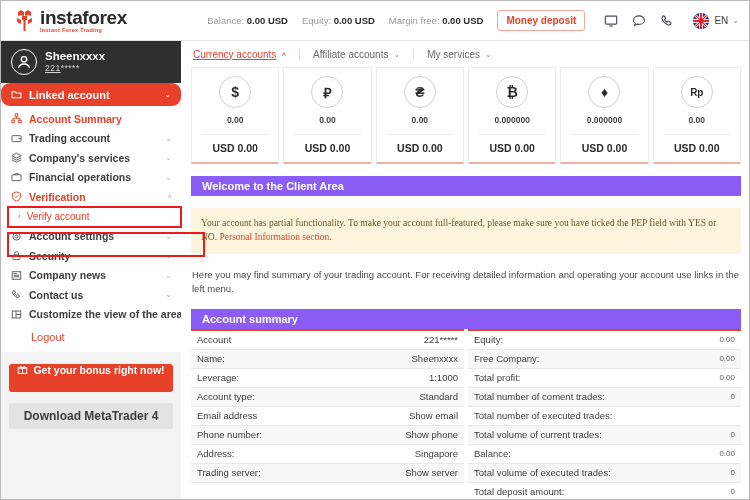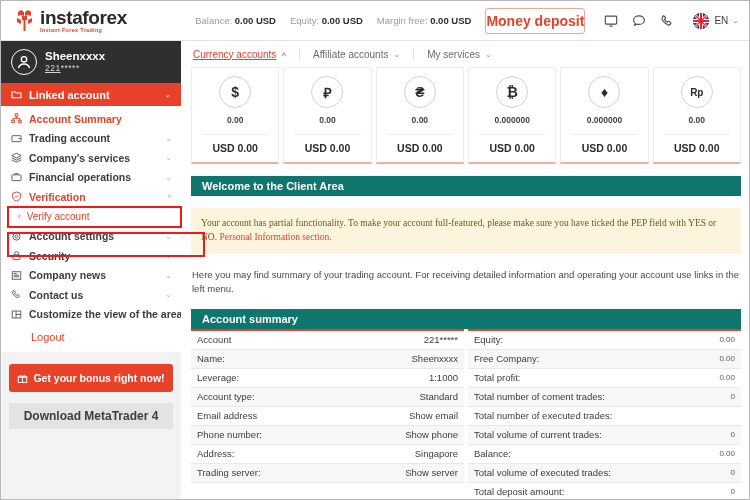--- a/index.html
+++ b/index.html
@@ -37,23 +37,23 @@
   }
 
   .hdr-right {
     margin-left: auto; display: flex; align-items: center;
     height: 100%; padding-right: 12px;
   }
   .stat { font-size: 9.5px; margin-right: 14px; white-space: nowrap; }
   .stat .lbl { color: #9b9b9b; }
   .stat .val { color: #2b2b2b; font-weight: bold; }
   .deposit-btn {
-    font-size: 14px; color: #e8412a; font-weight: bold;
+    font-size: 10px; color: #e8412a; font-weight: bold;
     border: 1px solid #f0a79c; border-radius: 3px;
-    padding: 4px 0; background: #fff; cursor: pointer;
+    padding: 4px 8px; background: #fff; cursor: pointer;
     white-space: nowrap; margin-right: 18px;
   }
   .hdr-icon {
     width: 15px; height: 15px; margin-right: 13px;
     color: #4a4a5a; cursor: pointer;
     display: flex; align-items: center; justify-content: center;
   }
   .hdr-icon svg { display: block; }
   .lang-wrap { display: flex; align-items: center; cursor: pointer; margin-left: 6px; }
   .flag {
@@ -82,21 +82,21 @@
   .user-meta { margin-left: 8px; line-height: 1.15; }
   .user-name { font-size: 11.5px; color: #fff; font-weight: bold; }
   .user-id {
     font-size: 8.5px; color: #d8d8d8; letter-spacing: 0.5px;
     margin-top: 1px;
   }
   .user-id .und { text-decoration: underline; }
 
   .linked {
     background: #e8412a; height: 23px; padding: 0 10px;
-    display: flex; align-items: center; cursor: pointer;
+    display: flex; align-items: center; cursor: pointer; border-radius: 9px;
   }
   .linked .ico { width: 12px; color: #fff; display: flex; flex: 0 0 auto; }
   .linked .txt {
     font-size: 11px; color: #fff; font-weight: bold; margin-left: 6px;
   }
   .linked .car { margin-left: auto; font-size: 8px; color: #fff; }
 
   .menu { background: #fff; padding: 3px 0 2px 0; }
   .mi {
     display: flex; align-items: center; height: 19.5px;
@@ -119,21 +119,21 @@
     padding-left: 17px; cursor: pointer;
   }
   .sub-item .arr { font-size: 8px; color: #e8412a; margin-right: 6px; }
   .sub-item .txt { font-size: 10px; color: #e8412a; }
 
   .logout-row { padding: 3px 0 5px 30px; }
   .logout-row .txt { font-size: 11px; color: #e8412a; cursor: pointer; }
 
   .bonus-btn {
     margin: 12px 8px 0 8px; height: 28px; background: #e8412a;
-    border-radius: 3px; display: flex; align-items: center;
+    border-radius: 3px; display: flex; 
     justify-content: center; cursor: pointer;
   }
   .bonus-btn .ico { color: #fff; display: flex; margin-right: 5px; }
   .bonus-btn .txt { font-size: 10.5px; color: #fff; font-weight: bold; }
 
   .mt4-btn {
     margin: 11px 8px 0 8px; height: 26px; background: #e3e3e3;
     display: flex; align-items: center; justify-content: center;
     cursor: pointer;
   }
@@ -170,21 +170,21 @@
   }
   .coin.sm { font-size: 10px; }
   .card-amt { font-size: 8.5px; color: #3d3d3d; margin-top: 7px; font-weight: bold; }
   .card-div { height: 1px; background: #ededed; margin: 9px 6px 0 6px; }
   .card-usd {
     font-size: 10.5px; color: #2b2b2b; font-weight: bold;
     padding: 7px 0 8px 0;
   }
 
   .sec-header {
-    background: #0f766e; height: 20px; margin: 12px 4px 0 4px;
+    background: #8b5cf6; height: 20px; margin: 12px 4px 0 4px;
     display: flex; align-items: center; padding-left: 11px;
   }
   .sec-header .txt { font-size: 11px; color: #fff; font-weight: bold; }
 
   .warn-box {
     background: #fcf4dc; margin: 12px 4px 0 4px;
     padding: 8px 10px 9px 10px;
   }
   .warn-box .txt {
     font-size: 9.5px; color: #6d5a22; line-height: 1.5; font-family: Liberation Serif, serif;

